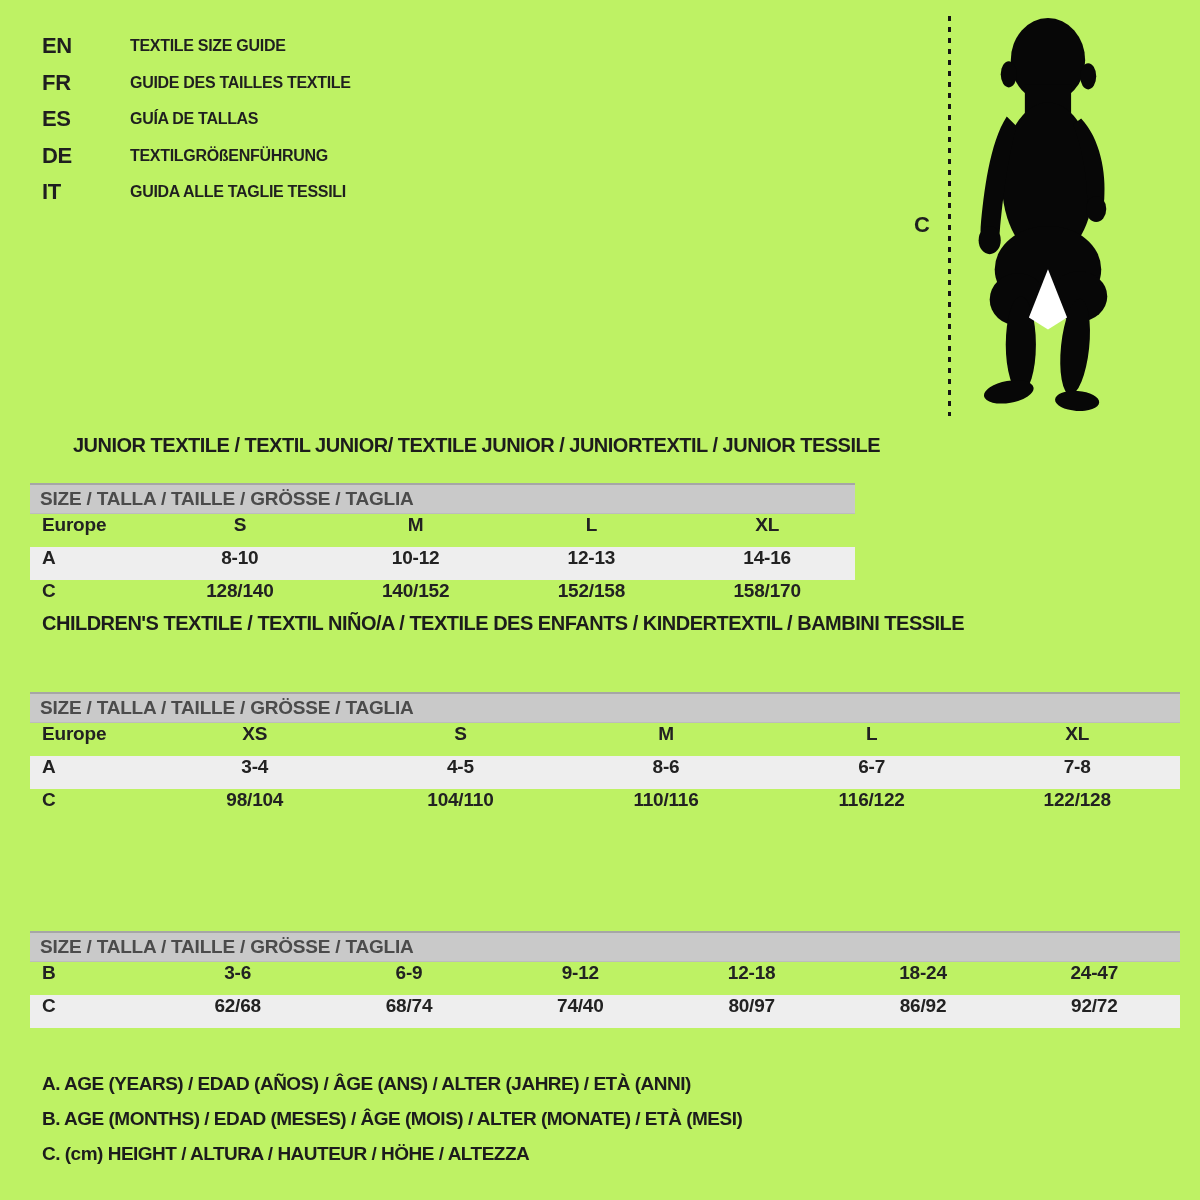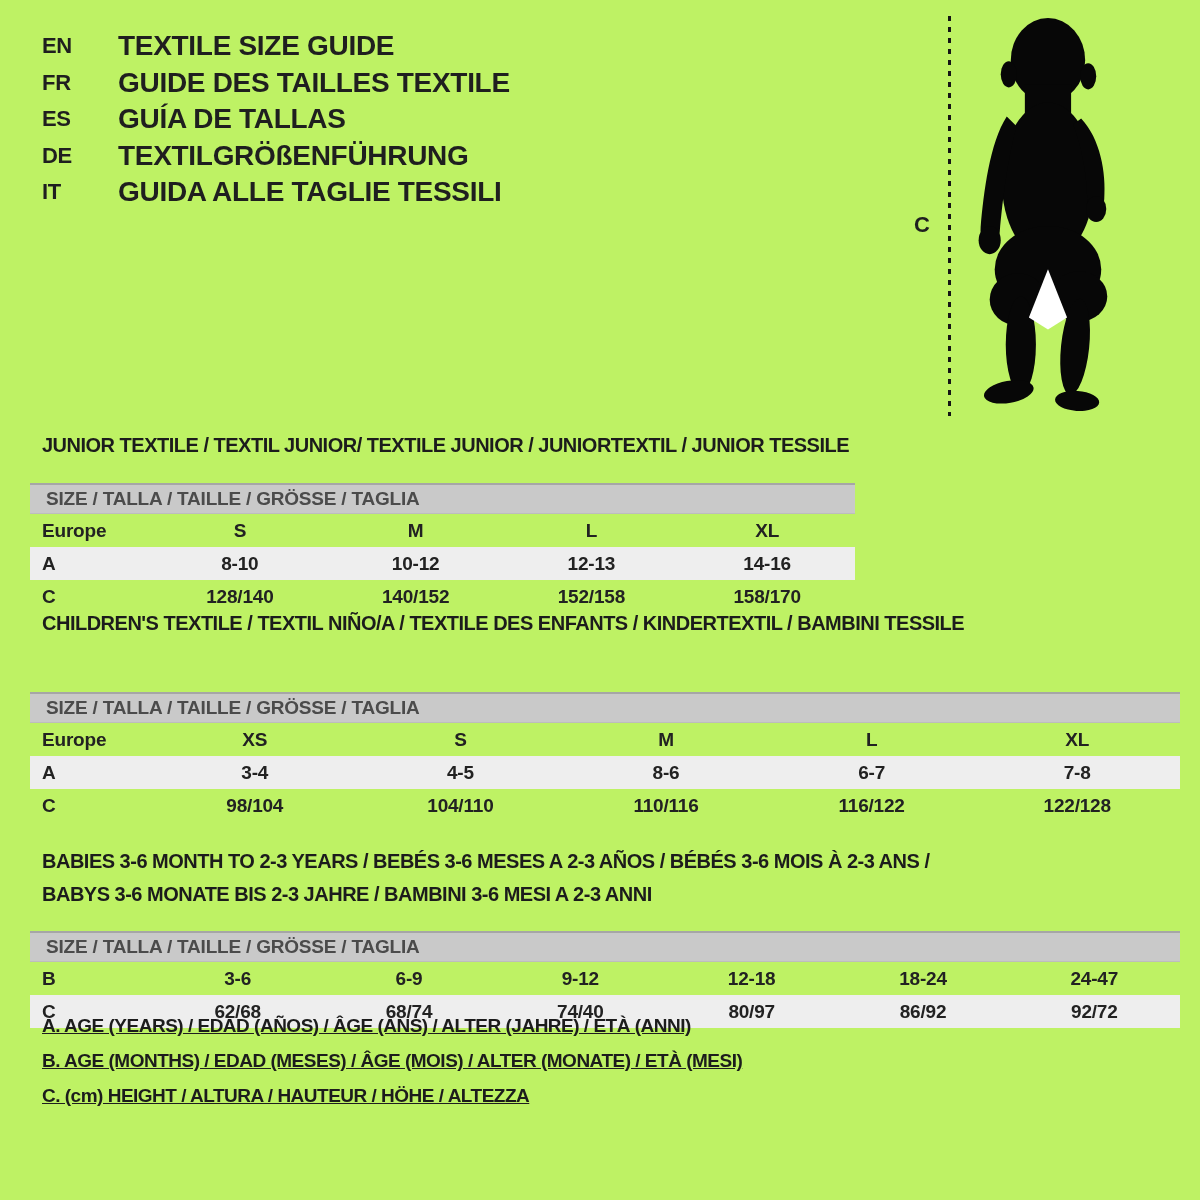--- a/index.html
+++ b/index.html
@@ -6,63 +6,63 @@
   .page {
     position:relative; width:1200px; height:1200px;
     background:#bef264; overflow:hidden;
     font-family:"Liberation Sans", sans-serif;
     color:#1f1f1f;
   }
   
   .lang-block { position:absolute; left:42px; top:28px; }
   .lang-row { display:flex; height:36.5px; align-items:center; }
   .lang-code { width:76px; font-size:22px; font-weight:bold; letter-spacing:-0.3px; }
-  .lang-title { font-size:28px; font-weight:bold; letter-spacing:-0.3px; white-space:nowrap; }
+  .lang-title { font-size:16px; font-weight:bold; letter-spacing:-0.3px; white-space:nowrap;margin-left:12px; }
 
   
   .measure-line {
     position:absolute; left:948px; top:16px; width:3px; height:400px;
     background:repeating-linear-gradient(to bottom, #151515 0 5px, transparent 5px 11px);
   }
   .measure-label {
     position:absolute; left:914px; top:212px;
     font-size:22px; font-weight:bold;
   }
   .silhouette { position:absolute; left:962px; top:12px; width:182px; height:402px; }
 
   
   .section-title {
     position:absolute; left:42px; white-space:nowrap;
     font-size:20px; font-weight:bold; letter-spacing:-0.5px; color:#1c1c1c;
     line-height:33px;
   }
-  #sec1-title { top:429px; }
+  #sec1-title { top:429px;margin-left:31px; }
   #sec2-title { top:607px; }
   #sec3-title { top:845px; }
 
   
   .size-table { position:absolute; left:30px; }
   #sec1-table { top:483px; width:825px; }
   #sec2-table { top:692px; width:1150px; }
   #sec3-table { top:931px; width:1150px; }
   .size-bar {
     height:28px; background:#c9c9c9;
     border-top:2px solid #a6a6a6; border-bottom:1px solid #bdbdbd;
-    display:flex; align-items:center; padding-left:16px;
+    display:flex; align-items:center; padding-left:10px;
     font-size:19px; font-weight:bold; letter-spacing:-0.2px; color:#4b4b4b;
     white-space:nowrap;
   }
-  .trow { display:flex; height:33px; align-items:center;
+  .trow { display:flex; height:33px; 
     font-size:19px; font-weight:bold; letter-spacing:-0.2px; color:#222; }
   .trow.shade { background:#eeeeee; }
   .tcell { flex:1; text-align:center; white-space:nowrap; }
   .tcell.label { flex:0 0 110px; text-align:left; padding-left:12px; }
 
   
-  .notes { position:absolute; left:42px; top:1008px;text-decoration:underline; }
+  .notes { position:absolute; left:42px; top:1066px; }
   .note-line {
     display:block; font-size:19px; font-weight:bold; letter-spacing:-0.5px;
     line-height:35px; white-space:nowrap; color:#1c1c1c;
   }
 </style>
 </head>
 <body>
 
 <div class="page">
 
@@ -171,24 +171,20 @@
           <div class="tcell label">C</div>
           <div class="tcell">98/104</div>
           <div class="tcell">104/110</div>
           <div class="tcell">110/116</div>
           <div class="tcell">116/122</div>
           <div class="tcell">122/128</div>
         </div>
       </div>
   </div>
 
-  <div class="section-title" id="sec3-title">
-    <span style="display:block">BABIES 3-6 MONTH TO 2-3 YEARS / BEBÉS 3-6 MESES A 2-3 AÑOS / BÉBÉS 3-6 MOIS À 2-3 ANS /</span>
-    <span style="display:block">BABYS 3-6 MONATE BIS 2-3 JAHRE / BAMBINI 3-6 MESI A 2-3 ANNI</span>
-  </div>
   <div class="size-table" id="sec3-table">
     <div class="size-bar">SIZE / TALLA / TAILLE / GRÖSSE / TAGLIA</div>
     <div>
         <div class="trow">
           <div class="tcell label">B</div>
           <div class="tcell">3-6</div>
           <div class="tcell">6-9</div>
           <div class="tcell">9-12</div>
           <div class="tcell">12-18</div>
           <div class="tcell">18-24</div>

